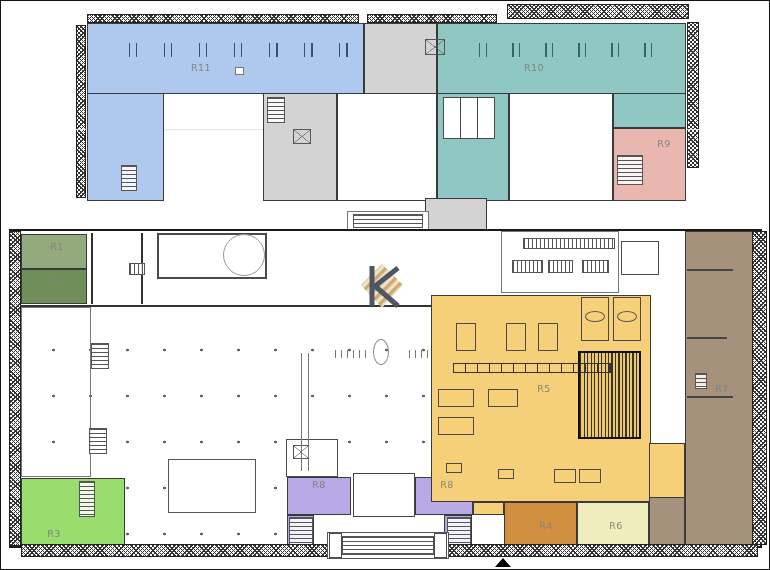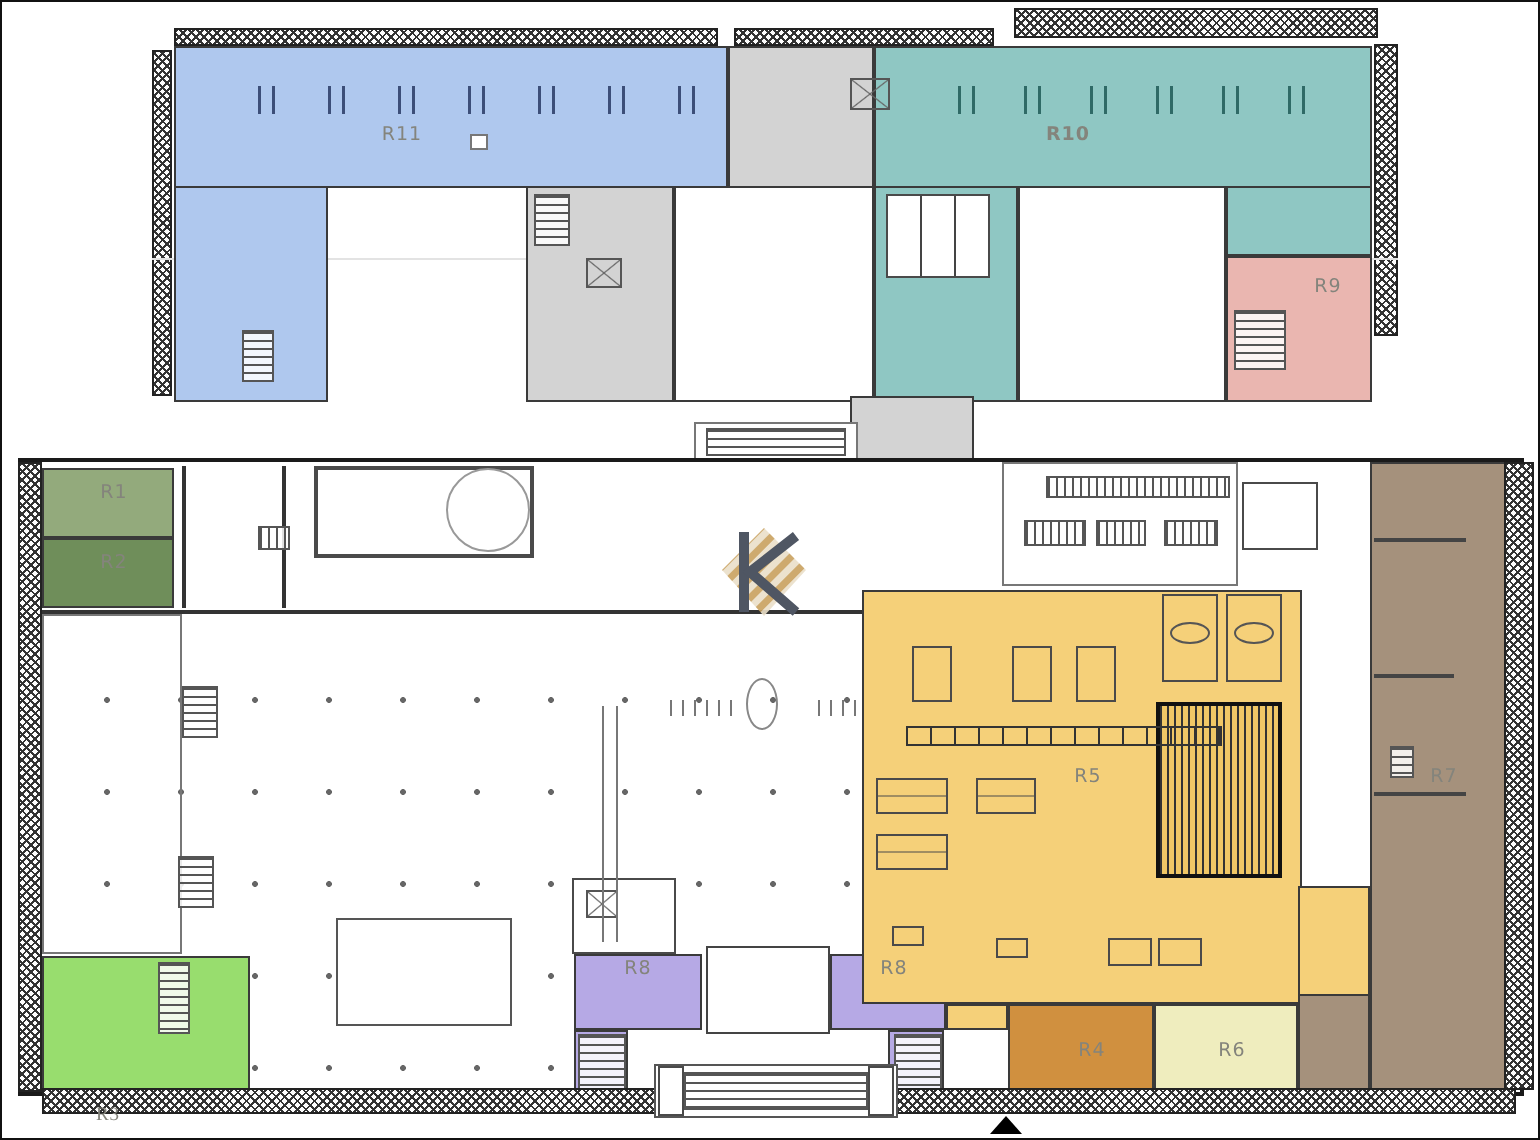--- a/index.html
+++ b/index.html
@@ -160,24 +160,24 @@
         <rect width="7" height="7" fill="#eadfc8"></rect>
         <rect width="3.5" height="7" fill="#c8a05e"></rect>
       </pattern>
     </defs>
     <polygon points="23,1 44,22 23,45 2,22" fill="url(#goldstripes)" opacity="0.9"></polygon>
     <path d="M13,3 V43" fill="none" stroke-width="5" stroke="#4f5663"></path>
     <path d="M39,5 L16,23 L39,43" fill="none" stroke-width="5" stroke="#4f5663"></path>
   </svg>
 
   <span class="abs lbl" style="left:184px;top:62px;">R11</span>
-  <span class="abs lbl" style="left:517px;top:62px;font-weight:bold;">R10</span>
+  <span class="abs lbl" style="left:517px;top:62px;">R10</span>
   <span class="abs lbl" style="left:647px;top:138px;">R9</span>
   <span class="abs lbl" style="left:40px;top:241px;">R1</span>
   <span class="abs lbl" style="left:40px;top:276px;">R2</span>
-  <span class="abs lbl" style="left:37px;top:552px;font-family:Liberation Serif, serif;">R3</span>
+  <span class="abs lbl" style="left:37px;top:528px;">R3</span>
   <span class="abs lbl" style="left:302px;top:479px;">R8</span>
   <span class="abs lbl" style="left:430px;top:479px;">R8</span>
   <span class="abs lbl" style="left:527px;top:383px;">R5</span>
   <span class="abs lbl" style="left:529px;top:520px;">R4</span>
   <span class="abs lbl" style="left:599px;top:520px;">R6</span>
   <span class="abs lbl" style="left:705px;top:383px;">R7</span>
 </div>
 
 </body></html>

